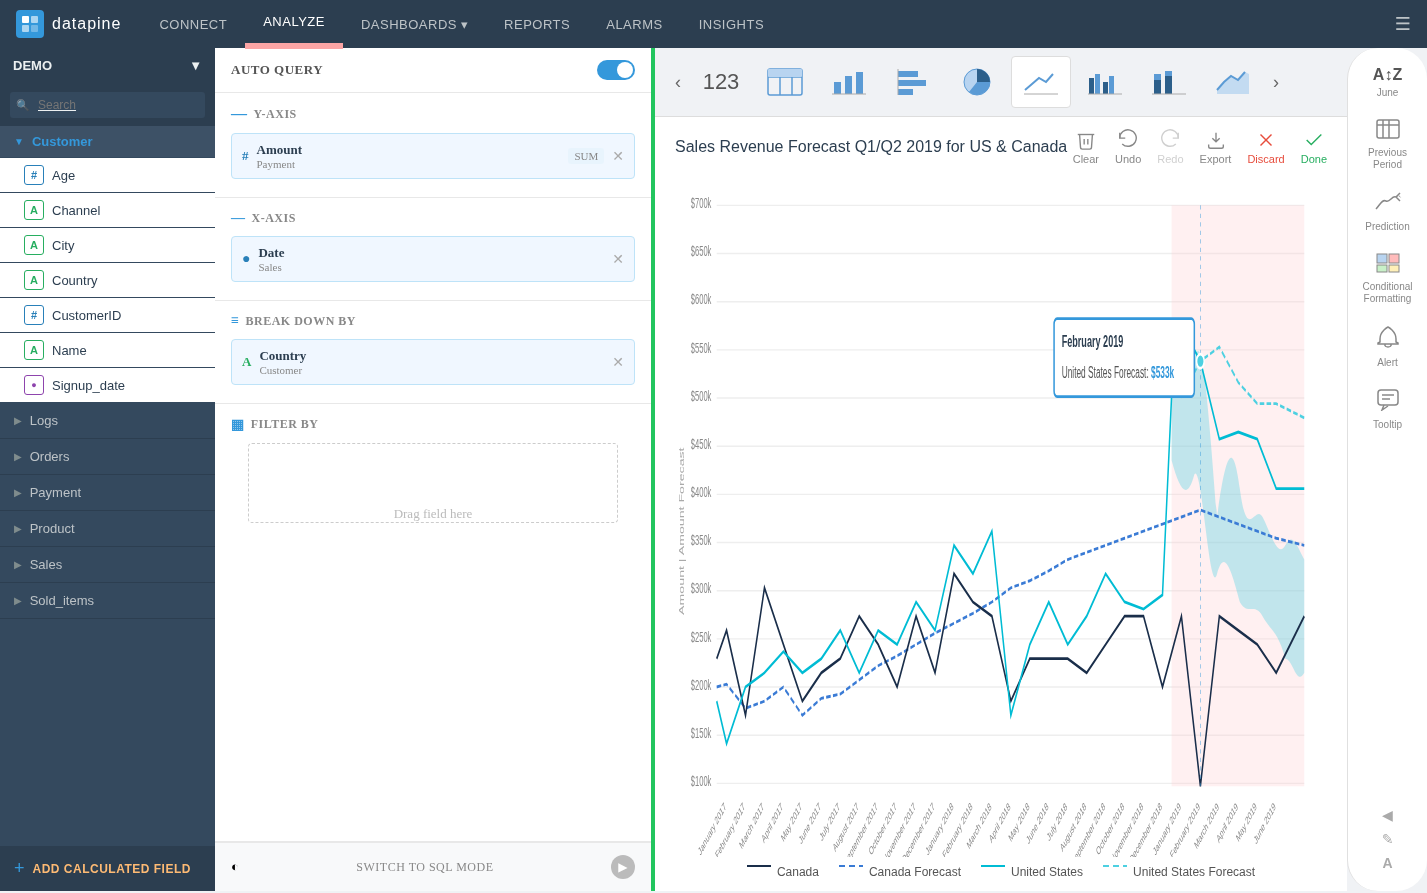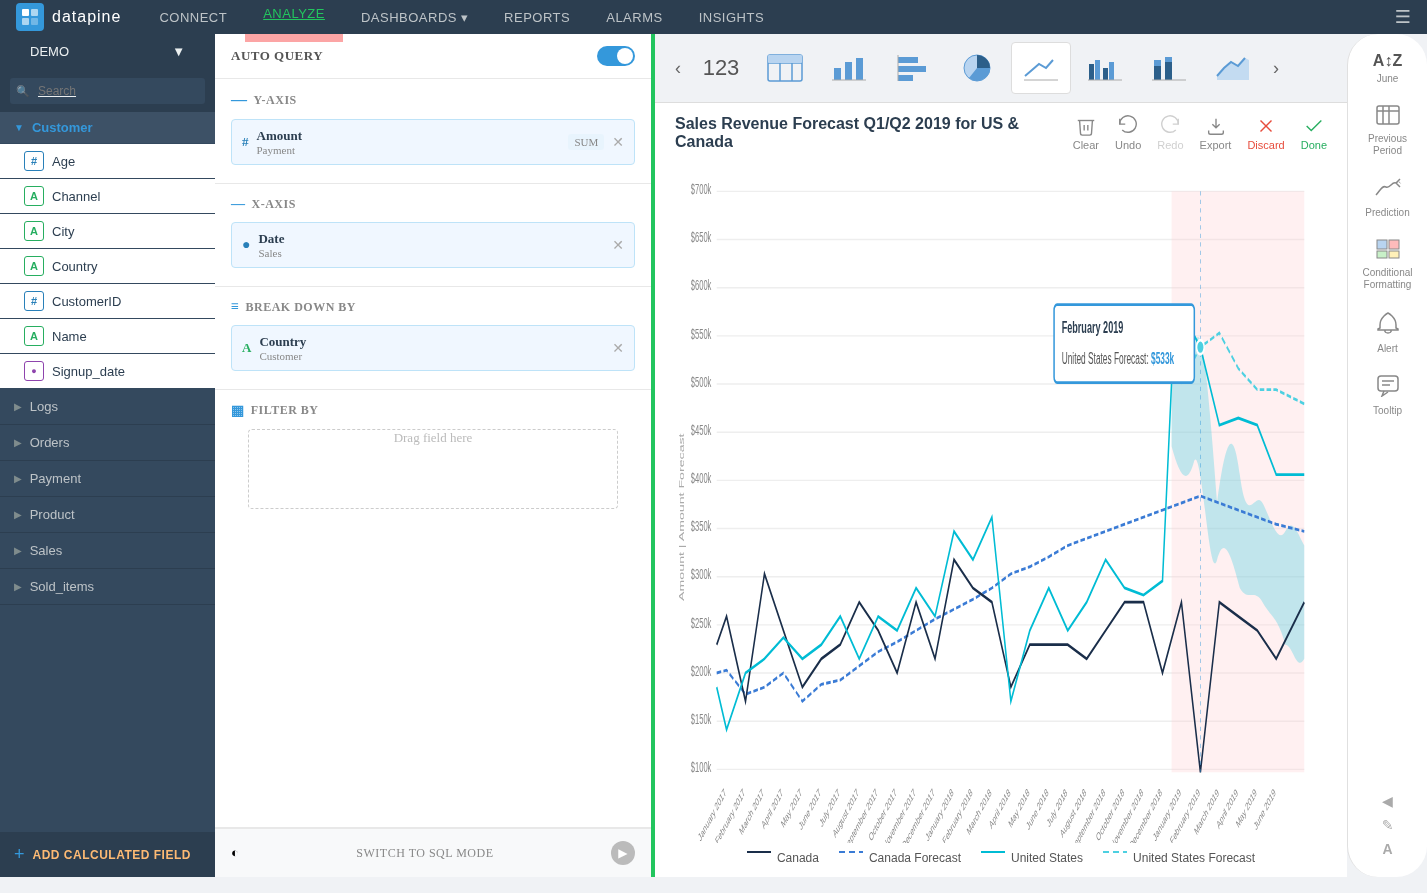--- a/index.html
+++ b/index.html
@@ -1,34 +1,34 @@
 <!DOCTYPE html>
 <html><head>
   <meta charset="utf-8">
   <style>
     * { box-sizing: border-box; margin: 0; padding: 0; }
     body { font-family: 'Segoe UI', Arial, sans-serif; font-size: 13px; background: #f0f2f5; overflow: hidden; }
 
     
     .topnav {
-      display: flex; align-items: center; background: #2c3e50; height: 34px; padding: 0 16px; gap: 0;
+      display: flex; align-items: center; background: #2c3e50; height: 48px; padding: 0 16px; gap: 0;
     }
     .topnav-logo { display: flex; align-items: center; gap: 8px; margin-right: 20px; }
     .topnav-logo-icon { width: 28px; height: 28px; background: #3498db; border-radius: 4px; display: flex; align-items: center; justify-content: center; color: white; font-weight: bold; font-size: 12px; }
     .topnav-logo-text { color: white; font-size: 16px; font-weight: 300; letter-spacing: 1px; }
     .topnav-item { color: #bdc3c7; padding: 0 18px; height: 50px; display: flex; align-items: center; font-size: 13px; font-weight: 500; cursor: pointer; letter-spacing: 0.5px; position: relative; }
-    .topnav-item.active-underline { color: #22c55e; border-bottom: 8px solid #fca5a5; text-decoration: underline; }
+    .topnav-item.active-underline { color: #ffffff; border-bottom: 6px solid #fca5a5; }
     .topnav-right { margin-left: auto; color: #bdc3c7; cursor: pointer; font-size: 18px; }
 
     
     .main-layout { display: flex; height: calc(100vh - 50px); }
 
     
     .sidebar { width: 215px; background: #34495e; display: flex; flex-direction: column; overflow-y: auto; flex-shrink: 0; }
-    .sidebar-demo-selector { display: flex; align-items: center; justify-content: space-between; padding: 10px 30px; background: #2c3e50; color: #ecf0f1; font-size: 13px; cursor: pointer; border-bottom: 1px solid #2c3e50; }
+    .sidebar-demo-selector { display: flex; align-items: center; justify-content: space-between; padding: 10px 13px; background: #2c3e50; color: #ecf0f1; font-size: 13px; cursor: pointer; border-bottom: 1px solid #2c3e50; font-weight: bold; }
     .sidebar-search { padding: 8px 10px; background: #2c3e50; }
     .sidebar-search input { width: 100%; background: #34495e; border: none; border-radius: 3px; padding: 6px 10px 6px 28px; color: #ecf0f1; font-size: 12px; outline: none; text-decoration: underline; }
     .sidebar-search-wrap { position: relative; }
     .sidebar-search-wrap::before { content: '🔍'; position: absolute; left: 6px; top: 50%; transform: translateY(-50%); font-size: 11px; opacity: 0.6; }
     .sidebar-group { }
     .sidebar-group-header { display: flex; align-items: center; gap: 8px; padding: 8px 14px; color: #3498db; font-size: 13px; font-weight: 600; cursor: pointer; background: #3d5166; }
     .sidebar-group-header .chevron { color: #3498db; font-size: 10px; }
     .sidebar-field { display: flex; align-items: center; gap: 8px; padding: 7px 14px 7px 24px; color: #ecf0f1; font-size: 13px; cursor: pointer; background: white; margin: 1px 0; }
     .sidebar-field-icon { width: 20px; height: 20px; border: 1px solid #95a5a6; border-radius: 3px; display: flex; align-items: center; justify-content: center; font-size: 11px; font-weight: bold; color: #7f8c8d; flex-shrink: 0; }
     .sidebar-field-icon.hash { color: #2980b9; border-color: #2980b9; }
@@ -50,36 +50,36 @@
     .axis-label { display: flex; align-items: center; gap: 6px; font-size: 12px; font-weight: 600; color: #888; letter-spacing: 0.5px; margin-bottom: 10px; }
     .axis-label-icon { color: #3498db; font-size: 14px; }
     .field-chip { display: flex; align-items: center; gap: 8px; background: #f0f7ff; border: 1px solid #bee3f8; border-radius: 4px; padding: 8px 10px; margin-bottom: 6px; }
     .field-chip-icon { color: #2980b9; font-size: 13px; font-weight: bold; }
     .field-chip-info { flex: 1; }
     .field-chip-name { font-size: 13px; font-weight: 600; color: #2c3e50; }
     .field-chip-sub { font-size: 11px; color: #888; }
     .field-chip-agg { font-size: 11px; color: #888; background: #e8f4fd; padding: 2px 6px; border-radius: 3px; }
     .field-chip-close { color: #aaa; cursor: pointer; font-size: 14px; }
     .breakdown-chip { display: flex; align-items: center; gap: 8px; background: #f0f7ff; border: 1px solid #bee3f8; border-radius: 4px; padding: 8px 10px; margin-bottom: 6px; }
-    .filter-area { min-height: 80px; border: 1px dashed #ccc; border-radius: 4px; display: flex; align-items: flex-start; justify-content: center; color: #bbb; font-size: 13px; margin: 8px 17px; }
+    .filter-area { min-height: 80px; border: 1px dashed #ccc; border-radius: 4px; display: flex; align-items: flex-end; justify-content: center; color: #bbb; font-size: 13px; margin: 8px 17px; }
     .sql-mode-bar { display: flex; align-items: center; justify-content: space-between; padding: 12px 16px; background: #f8f9fa; border-top: 1px solid #e8e8e8; margin-top: auto; }
     .sql-mode-text { font-size: 12px; color: #888; font-weight: 500; letter-spacing: 0.5px; }
     .sql-mode-btn { width: 24px; height: 24px; background: #bbb; border-radius: 50%; display: flex; align-items: center; justify-content: center; cursor: pointer; color: white; font-size: 12px; }
     .theme-icon { cursor: pointer; }
 
     
     .chart-area { flex: 1; display: flex; flex-direction: column; background: white; overflow: hidden; }
     .chart-toolbar { display: flex; align-items: center; gap: 0; padding: 8px 12px; background: #f0f2f5; border-bottom: 1px solid #ddd; overflow-x: auto; }
     .chart-nav-btn { background: none; border: none; color: #666; font-size: 18px; cursor: pointer; padding: 4px 8px; }
     .chart-type-btn { display: flex; flex-direction: column; align-items: center; justify-content: center; width: 60px; height: 52px; border: none; background: none; cursor: pointer; border-radius: 4px; padding: 4px; margin: 0 2px; }
     .chart-type-btn.active { background: white; border: 1px solid #ddd; }
     .chart-type-icon { width: 36px; height: 28px; display: flex; align-items: center; justify-content: center; }
 
     .chart-header-row { display: flex; align-items: center; justify-content: space-between; padding: 12px 20px; }
-    .chart-title { font-size: 16px; color: #2c3e50; font-weight: 700; }
+    .chart-title { font-size: 16px; color: #2c3e50; font-weight: 400; }
     .chart-actions { display: flex; align-items: center; gap: 16px; }
     .chart-action-btn { display: flex; flex-direction: column; align-items: center; gap: 2px; color: #888; cursor: pointer; background: none; border: none; font-size: 11px; }
     .chart-action-btn.danger { color: #e74c3c; }
     .chart-action-btn.success { color: #27ae60; }
     .chart-action-btn svg { width: 22px; height: 22px; }
 
     .chart-container { flex: 1; position: relative; padding: 0 20px; overflow: hidden; }
     .chart-legend { display: flex; align-items: center; gap: 20px; justify-content: center; padding: 8px 20px 12px; font-size: 12px; color: #555; }
     .legend-item { display: flex; align-items: flex-start; gap: 6px; }
     .legend-line { width: 24px; height: 2px; }

